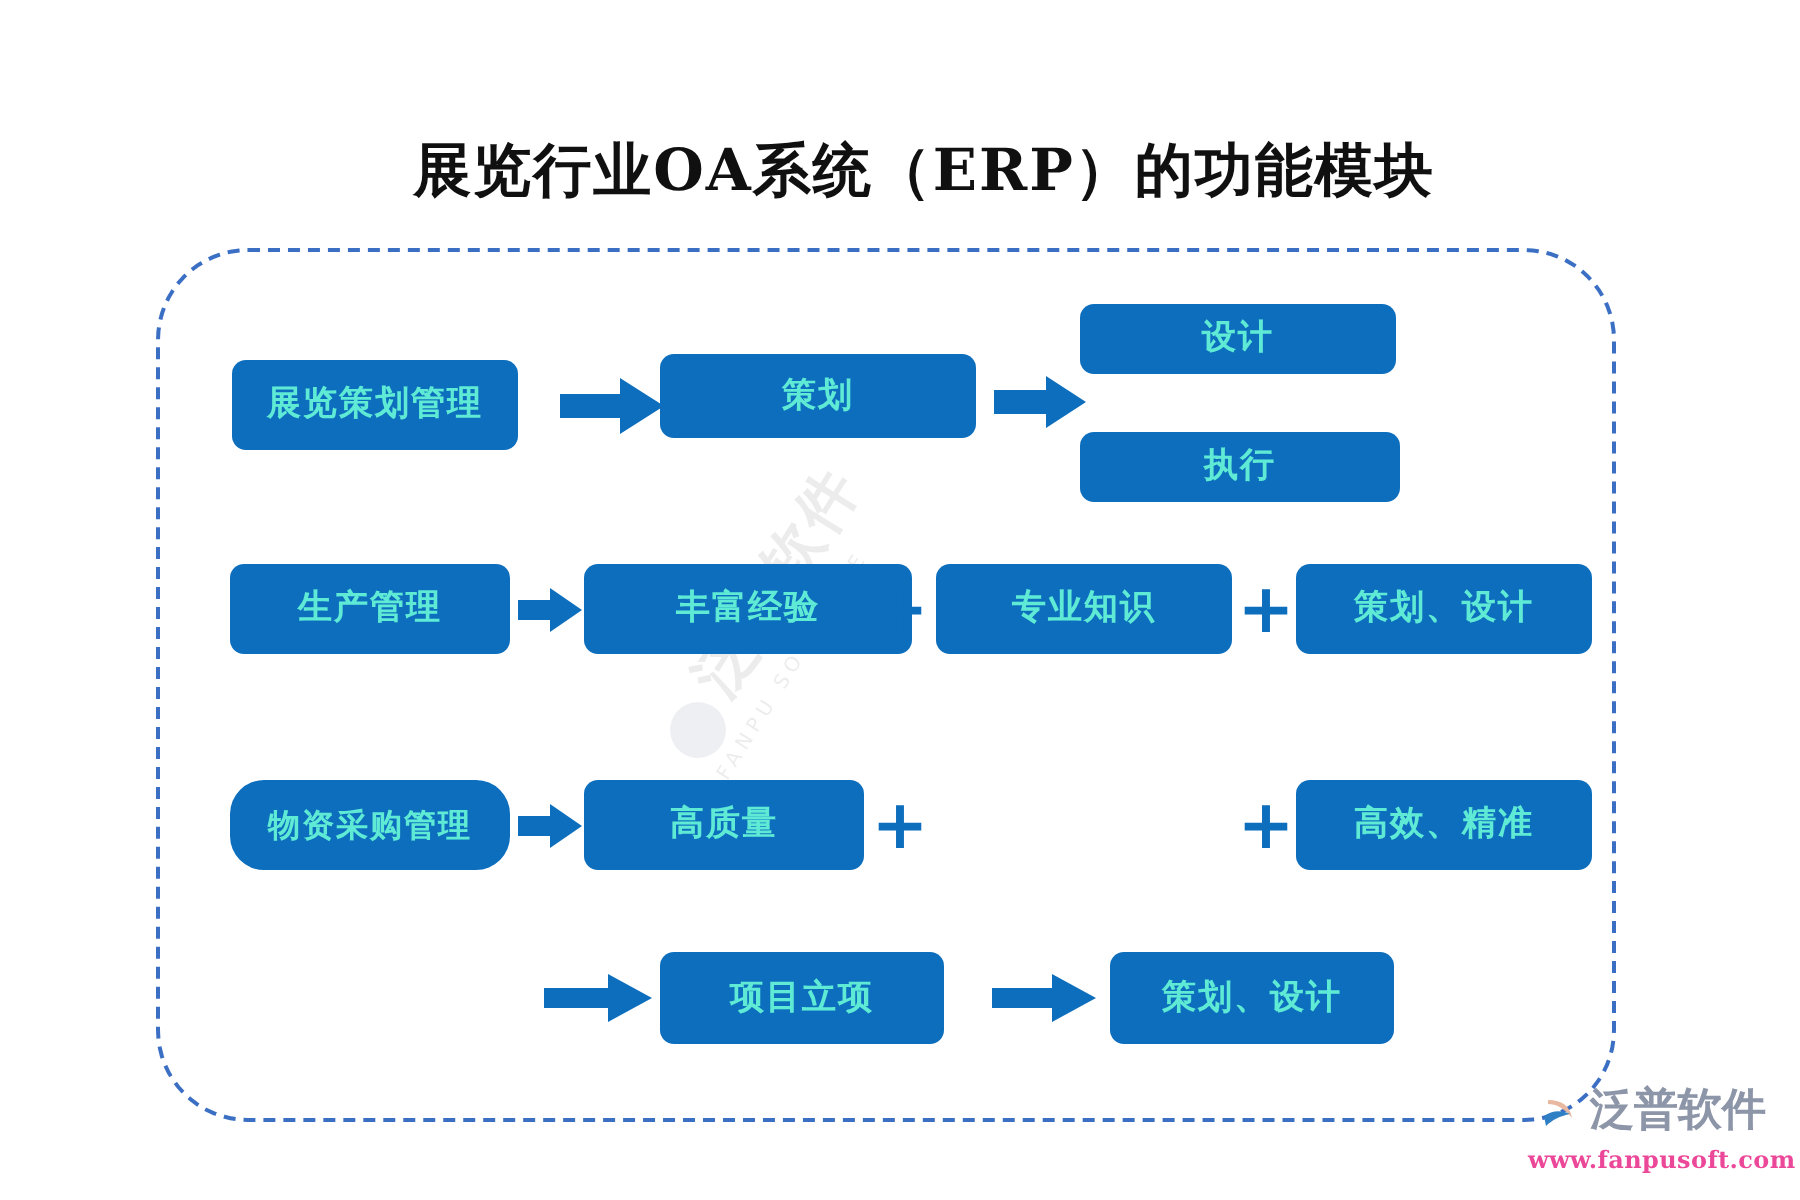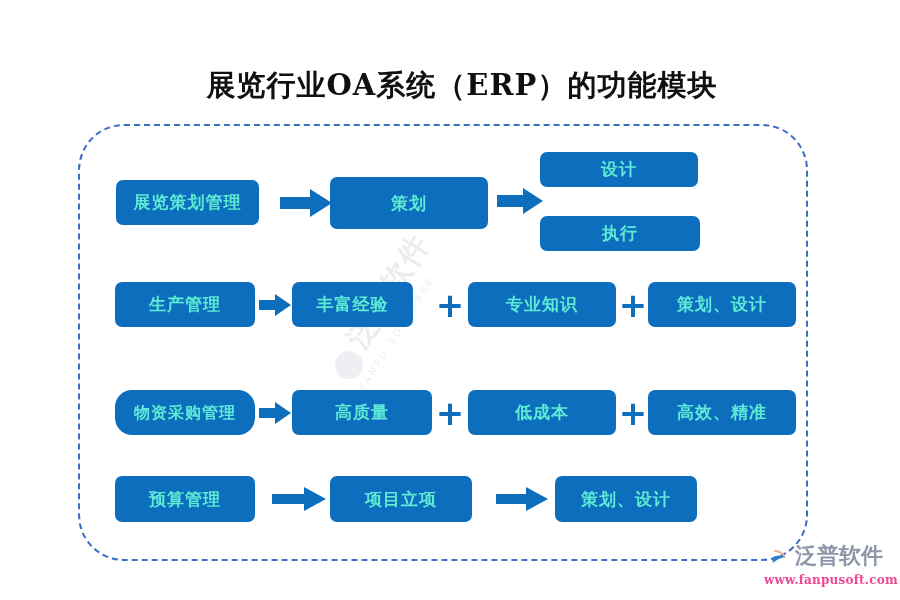--- a/index.html
+++ b/index.html
@@ -182,41 +182,41 @@
   </div>
 
   <div class="node" style="left:116px; top:180px; width:143px; height:45px;">展览策划管理</div>
 
   <span class="arrow" style="left:280px; top:189px;">
     <svg width="52" height="28" viewBox="0 0 52 28" aria-hidden="true">
       <path d="M0 8 H30 V0 L52 14 L30 28 V20 H0 Z" fill="#0d6ebd"></path>
     </svg>
   </span>
 
-  <div class="node" style="left:330px; top:177px; width:158px; height:52px;">策划</div>
+  <div class="node" style="left:330px; top:177px; width:158px; height:42px;">策划</div>
 
   <span class="arrow" style="left:497px; top:188px;">
     <svg width="46" height="26" viewBox="0 0 46 26" aria-hidden="true">
       <path d="M0 7 H26 V0 L46 13 L26 26 V19 H0 Z" fill="#0d6ebd"></path>
     </svg>
   </span>
 
   <div class="node" style="left:540px; top:152px; width:158px; height:35px;">设计</div>
 
   <div class="node" style="left:540px; top:216px; width:160px; height:35px;">执行</div>
 
   <div class="node" style="left:115px; top:282px; width:140px; height:45px;">生产管理</div>
 
   <span class="arrow" style="left:259px; top:294px;">
     <svg width="32" height="22" viewBox="0 0 32 22" aria-hidden="true">
       <path d="M0 6 H16 V0 L32 11 L16 22 V16 H0 Z" fill="#0d6ebd"></path>
     </svg>
   </span>
 
-  <div class="node" style="left:292px; top:282px; width:121px; height:45px;">丰富经验</div>
+  <div class="node" style="left:292px; top:282px; width:164px; height:45px;">丰富经验</div>
 
   <span class="plus" style="left:432px; top:283px; width:36px; height:44px;">+</span>
 
   <div class="node" style="left:468px; top:282px; width:148px; height:45px;">专业知识</div>
 
   <span class="plus" style="left:617px; top:283px; width:32px; height:44px;">+</span>
 
   <div class="node" style="left:648px; top:282px; width:148px; height:45px;">策划、设计</div>
 
   <div class="node small" style="left:115px; top:390px; width:140px; height:45px;">物资采购管理</div>
@@ -224,27 +224,25 @@
   <span class="arrow" style="left:259px; top:402px;">
     <svg width="32" height="22" viewBox="0 0 32 22" aria-hidden="true">
       <path d="M0 6 H16 V0 L32 11 L16 22 V16 H0 Z" fill="#0d6ebd"></path>
     </svg>
   </span>
 
   <div class="node" style="left:292px; top:390px; width:140px; height:45px;">高质量</div>
 
   <span class="plus" style="left:432px; top:391px; width:36px; height:44px;">+</span>
 
-  <div class="node" style="left:468px; top:390px; width:148px; height:45px;">低成本</div>
 
   <span class="plus" style="left:617px; top:391px; width:32px; height:44px;">+</span>
 
   <div class="node" style="left:648px; top:390px; width:148px; height:45px;">高效、精准</div>
 
-  <div class="node" style="left:115px; top:476px; width:140px; height:46px;">预算管理</div>
 
   <span class="arrow" style="left:272px; top:487px;">
     <svg width="54" height="24" viewBox="0 0 54 24" aria-hidden="true">
       <path d="M0 7 H32 V0 L54 12 L32 24 V17 H0 Z" fill="#0d6ebd"></path>
     </svg>
   </span>
 
   <div class="node" style="left:330px; top:476px; width:142px; height:46px;">项目立项</div>
 
   <span class="arrow" style="left:496px; top:487px;">

